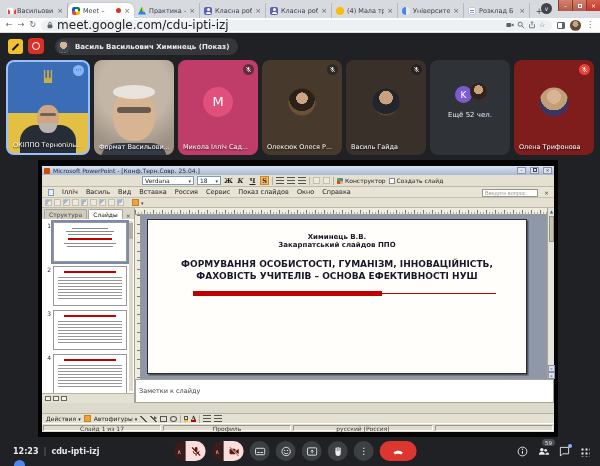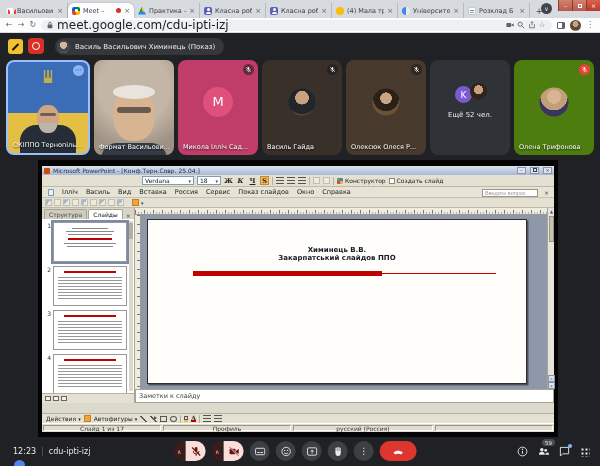--- a/index.html
+++ b/index.html
@@ -45,21 +45,21 @@
   .sidebar-ic { width:8px; height:7px; border:1px solid #5f6368; border-radius:1px; position:relative; }
   .sidebar-ic::before { content:""; position:absolute; right:0; top:0; width:2.5px; height:100%; background:#5f6368; }
   .br-avatar { width:11px; height:11px; border-radius:50%; background:radial-gradient(circle at 50% 38%, #caa17e 0 34%, #5d4a38 35% 70%, #8a7a66 71%); flex:none; }
 
   
   .meet { position:absolute; top:33px; left:0; right:0; bottom:0; background:#202124; }
   .yellow-ic { position:absolute; left:8px; top:6px; width:15px; height:15px; background:#f2c12e; border-radius:3px; display:flex; align-items:center; justify-content:center; }
   .yellow-ic::before { content:""; width:9px; height:2px; background:#161616; transform:rotate(-45deg); border-radius:1px; }
   .rec-ic { position:absolute; left:28px; top:5px; width:16px; height:16px; background:#d93025; border-radius:4px; display:flex; align-items:center; justify-content:center; }
   .rec-ic::before { content:""; width:6px; height:6px; border:1.6px solid #fff; border-radius:50%; }
-  .share-chip { position:absolute; left:55px; top:5px; height:17px; background:#36373a; border-radius:9px; display:flex; align-items:center; gap:5px; padding:0 9px 0 2px; }
+  .share-chip { position:absolute; left:55px; top:5px; height:17px; background:#36373a; border-radius:9px; display:flex; align-items:center; gap:5px; padding:0 9px 0 2px;font-weight:bold; }
   .chip-avatar { width:13px; height:13px; border-radius:50%; background:radial-gradient(circle at 50% 40%, #d8b694 0 34%, #3c4654 35% 72%, #7d8894 73%); }
   .chip-name { font-size:7px; color:#e8eaed; white-space:nowrap; }
 
   
   .tiles { position:absolute; top:27px; left:6px; right:6px; height:95px; display:flex; gap:4px; }
   .tile { flex:1; border-radius:8px; position:relative; overflow:hidden; }
   .tile .label { position:absolute; left:5px; bottom:4px; right:4px; font-size:6.5px; color:#fff; text-shadow:0 1px 2px rgba(0,0,0,.8); white-space:nowrap; overflow:hidden; }
   .micoff { position:absolute; top:4px; right:4px; width:11px; height:11px; border-radius:50%; background:rgba(25,26,28,.55); color:#f1f3f4; display:flex; align-items:center; justify-content:center; }
   .micoff svg { width:7px; height:7px; }
   .micoff.red { background:#ea4335; }
@@ -80,21 +80,21 @@
   .avatar-circle { position:absolute; left:50%; top:44%; transform:translate(-50%,-50%); border-radius:50%; display:flex; align-items:center; justify-content:center; }
   .t3 .avatar-circle { width:30px; height:30px; background:#e0507d; color:#fff; font-size:13px; }
   .t4 { background:#39302a; }
   .t4 .avatar-circle { width:27px; height:27px; background:radial-gradient(circle at 50% 34%, #caa17e 0 30%, #23252c 31% 72%, #5d4434 73%); }
   .t5 { background:#473a2c; }
   .t5 .avatar-circle { width:27px; height:27px; background:radial-gradient(circle at 50% 36%, #c9a584 0 26%, #2b2118 27% 58%, #6b5136 59%); }
   .t6 { background:#2f3236; }
   .t6 .ava-k { position:absolute; left:calc(50% - 15px); top:26px; width:17px; height:17px; border-radius:50%; background:#7c5ad1; color:#fff; font-size:9px; display:flex; align-items:center; justify-content:center; z-index:1; }
   .t6 .ava-photo { position:absolute; left:50%; top:23px; width:17px; height:17px; border-radius:50%; background:radial-gradient(circle at 50% 40%, #caa17e 0 34%, #30241c 35% 75%, #8a4a52 76%); z-index:2; }
   .t6 .more-label { position:absolute; left:0; right:0; top:54%; text-align:center; font-size:7px; color:#e8eaed; }
-  .t7 { background:#4d7c0f; }
+  .t7 { background:#7f1d1d; }
   .t7 .avatar-circle { width:29px; height:29px; background:radial-gradient(circle at 50% 32%, #d8b494 0 28%, #c2a075 29% 55%, #3c3460 56%); }
 
   
   .share { position:absolute; left:38px; top:127px; width:520px; height:277px; background:#040404; }
   .ppt { position:absolute; left:4px; top:6px; width:512px; height:266px; background:#dcd9cd; font-size:6.5px; color:#222; }
   .ppt-title { height:9px; background:linear-gradient(#dce4f0,#a8b8d4); display:flex; align-items:center; gap:3px; padding:0 2px; }
   .ppt-ic { width:6px; height:6px; background:#d04a02; border-radius:1px; flex:none; }
   .ppt-title-text { flex:1; font-size:6px; color:#1c2a45; white-space:nowrap; overflow:hidden; }
   .ppt-winbtn { width:9px; height:7px; background:#dfe4ec; border:1px solid #8794ab; font-size:5px; line-height:5px; text-align:center; color:#33404f; margin-left:1px; }
   .fmtbar { height:12px; background:#e4e1d2; border-bottom:1px solid #bcb9a8; display:flex; align-items:center; gap:3px; padding-left:100px; }
@@ -138,50 +138,50 @@
   .viewic { width:6px; height:5px; border:1px solid #666; background:#f4f2e8; }
 
   .rightcol { flex:1; display:flex; flex-direction:column; }
   .canvas { flex:1; position:relative; background:#8e98a8; }
   .hruler { position:absolute; top:0; left:0; right:7px; height:7px; background:#efede0; border-bottom:1px solid #999;
             background-image:repeating-linear-gradient(90deg,#777 0 1px,transparent 1px 9px),repeating-linear-gradient(90deg,#aaa 0 1px,transparent 1px 3px);
             background-size:100% 60%, 100% 30%; background-position:0 100%, 0 100%; background-repeat:repeat-x; }
   .vruler { position:absolute; top:7px; left:0; width:6px; bottom:0; background:#efede0; border-right:1px solid #999;
             background-image:repeating-linear-gradient(#777 0 1px,transparent 1px 9px); background-size:60% 100%; background-position:100% 0; background-repeat:repeat-y; }
   .slide { position:absolute; left:12px; top:11px; right:27px; bottom:5px; background:#fffefa; border:1px solid #2d2d2d; box-shadow:1.5px 1.5px 0 rgba(0,0,0,.45); text-align:center; color:#181828; overflow:hidden; }
-  .slide-author { margin-top:26px; font-size:7px; font-weight:bold; }
+  .slide-author { margin-top:13px; font-size:7px; font-weight:bold; }
   .slide-inst { font-size:7px; font-weight:bold; }
   .slide-title { margin:9px auto 0; width:92%; font-size:9px; font-weight:bold; line-height:1.35; }
   .redline { position:relative; height:5px; margin-top:9px; }
   .redline .thick { position:absolute; left:12%; width:50%; height:5px; background:#c00000; }
   .redline .thin { position:absolute; left:62%; width:30%; top:2px; height:1px; background:#c00000; }
   .slide-conf { margin:11px auto 0; width:88%; font-size:8px; font-weight:bold; font-style:italic; line-height:1.4; }
   .vscroll { position:absolute; right:0; top:0; bottom:0; width:7px; background:#e6e4d8; border-left:1px solid #a8a595; font-size:4px; color:#44506e; text-align:center; }
   .vscroll .thumbbar { position:absolute; top:8px; left:1px; width:5px; height:26px; background:#c6c3b2; border:1px solid #9a9786; }
   .vscroll .arr { position:absolute; left:0; width:7px; }
   .navbtns { position:absolute; bottom:0; left:0; width:7px; }
   .navbtn { width:7px; height:7px; background:#dfe4ec; border:1px solid #8794ab; color:#33508a; font-size:5px; line-height:6px; }
   .navbtn span { display:inline-block; transform:rotate(90deg); }
-  .notesbar { height:14px; background:#fff; border:1px solid #a8a595; font-size:6.5px; color:#444; padding:0 3px; display:flex; align-items:center; }
+  .notesbar { height:24px; background:#fff; border:1px solid #a8a595; font-size:6.5px; color:#444; padding:0 3px; display:flex; align-items:center; }
   .drawbar { position:absolute; left:0; right:0; bottom:9px; height:10px; background:#e4e1d2; border-top:1px solid #b5b2a2; display:flex; align-items:center; gap:3px; padding:0 4px; }
   .shape-ic { width:7px; height:6px; position:relative; }
   .shape-line { background:linear-gradient(45deg, transparent 44%, #555 44% 56%, transparent 56%); }
   .shape-rect { border:1px solid #555; }
   .shape-oval { border:1px solid #555; border-radius:50%; }
   .shape-arrow { background:linear-gradient(45deg, transparent 44%, #555 44% 56%, transparent 56%); }
   .shape-arrow::after { content:""; position:absolute; right:0; top:0; border-left:3px solid #555; border-top:2px solid transparent; border-bottom:2px solid transparent; }
   .color-a { font-size:6px; font-weight:bold; font-family:"DejaVu Serif",serif; line-height:5px; text-align:center; }
   .ul-red { border-bottom:2px solid #c00000; }
   .ul-yellow { border-bottom:2px solid #e8c53c; }
   .statusbar { position:absolute; left:0; right:0; bottom:0; height:9px; background:#e0ddd0; border-top:1px solid #fff; display:flex; font-size:6px; color:#333; }
   .scell { border:1px solid; border-color:#9a9786 #fff #fff #9a9786; margin:1px; display:flex; align-items:center; justify-content:center; }
 
   
   .bbar { position:absolute; left:0; right:0; bottom:0; height:29px; background:#202124; }
-  .bleft { position:absolute; left:13px; top:0; height:29px; display:flex; align-items:center; gap:5px; font-size:8px; color:#e8eaed; }
+  .bleft { position:absolute; left:13px; top:0; height:29px; display:flex; align-items:center; gap:5px; font-size:8px; color:#e8eaed;font-weight:bold; }
   .bleft .sep { color:#5f6368; }
   .bcenter { position:absolute; left:50%; top:4px; transform:translateX(-52%); display:flex; align-items:center; gap:6px; }
   .split { display:flex; gap:1px; }
   .chev { width:11px; height:20px; border-radius:10px 0 0 10px; background:#3a1d1a; color:#f2b8b5; font-size:6px; display:flex; align-items:center; justify-content:center; }
   .mainbtn { width:20px; height:20px; border-radius:0 10px 10px 0; background:#f9dedc; color:#601410; display:flex; align-items:center; justify-content:center; }
   .mainbtn svg { width:11px; height:11px; }
   .roundbtn { width:20px; height:20px; border-radius:50%; background:#3c4043; color:#e8eaed; display:flex; align-items:center; justify-content:center; font-size:9px; }
   .roundbtn svg { width:11px; height:11px; }
   .endcall { width:37px; height:20px; border-radius:10px; background:#dc362e; display:flex; align-items:center; justify-content:center; }
   .endcall svg { width:13px; height:13px; }
@@ -325,43 +325,43 @@
         <div class="micoff">
           <svg viewBox="0 0 12 12" fill="currentColor">
               <rect x="4.6" y="1.5" width="2.8" height="5" rx="1.4"></rect>
               <path d="M3 5.5 a3 3 0 0 0 6 0" fill="none" stroke="currentColor" stroke-width="1"></path>
               <line x1="6" y1="8.5" x2="6" y2="10.5" stroke="currentColor" stroke-width="1"></line>
               <line x1="2" y1="2" x2="10" y2="10" stroke="currentColor" stroke-width="1.2"></line>
             </svg>
         </div>
         <div class="label">Микола Ілліч Сад...</div>
       </div>
+      <div class="tile t5">
+        <div class="avatar-circle"></div>
+        <div class="micoff">
+          <svg viewBox="0 0 12 12" fill="currentColor">
+              <rect x="4.6" y="1.5" width="2.8" height="5" rx="1.4"></rect>
+              <path d="M3 5.5 a3 3 0 0 0 6 0" fill="none" stroke="currentColor" stroke-width="1"></path>
+              <line x1="6" y1="8.5" x2="6" y2="10.5" stroke="currentColor" stroke-width="1"></line>
+              <line x1="2" y1="2" x2="10" y2="10" stroke="currentColor" stroke-width="1.2"></line>
+            </svg>
+        </div>
+        <div class="label">Олексюк Олеся Р...</div>
+      </div>
       <div class="tile t4">
         <div class="avatar-circle"></div>
         <div class="micoff">
           <svg viewBox="0 0 12 12" fill="currentColor">
               <rect x="4.6" y="1.5" width="2.8" height="5" rx="1.4"></rect>
               <path d="M3 5.5 a3 3 0 0 0 6 0" fill="none" stroke="currentColor" stroke-width="1"></path>
               <line x1="6" y1="8.5" x2="6" y2="10.5" stroke="currentColor" stroke-width="1"></line>
               <line x1="2" y1="2" x2="10" y2="10" stroke="currentColor" stroke-width="1.2"></line>
             </svg>
         </div>
         <div class="label">Василь Гайда</div>
-      </div>
-      <div class="tile t5">
-        <div class="avatar-circle"></div>
-        <div class="micoff">
-          <svg viewBox="0 0 12 12" fill="currentColor">
-              <rect x="4.6" y="1.5" width="2.8" height="5" rx="1.4"></rect>
-              <path d="M3 5.5 a3 3 0 0 0 6 0" fill="none" stroke="currentColor" stroke-width="1"></path>
-              <line x1="6" y1="8.5" x2="6" y2="10.5" stroke="currentColor" stroke-width="1"></line>
-              <line x1="2" y1="2" x2="10" y2="10" stroke="currentColor" stroke-width="1.2"></line>
-            </svg>
-        </div>
-        <div class="label">Олексюк Олеся Р...</div>
       </div>
       <div class="tile t6">
         <div class="ava-k">K</div>
         <div class="ava-photo"></div>
         <div class="more-label">Ещё 52 чел.</div>
       </div>
       <div class="tile t7">
         <div class="avatar-circle"></div>
         <div class="micoff red">
           <svg viewBox="0 0 12 12" fill="currentColor">
@@ -495,20 +495,21 @@
             </div>
           </div>
 
           <div class="rightcol">
             <div class="canvas">
               <div class="hruler"></div>
               <div class="vruler"></div>
               <div class="slide">
                 <div class="slide-author">Химинець В.В.</div>
                 <div class="slide-inst">Закарпатський слайдов ППО</div>
+                <div class="slide-title">ФОРМУВАННЯ ОСОБИСТОСТІ, ГУМАНІЗМ, ІННОВАЦІЙНІСТЬ, ФАХОВІСТЬ УЧИТЕЛІВ – ОСНОВА ЕФЕКТИВНОСТІ НУШ</div>
                 <div class="redline">
                   <div class="thick"></div>
                     <div class="thin"></div>
                 </div>
               </div>
               <div class="vscroll">
                 <span class="arr" style="top:1px;">▲</span>
                 <span class="thumbbar"></span>
                 <div class="navbtns">
                   <div class="navbtn"><span>«</span></div>

